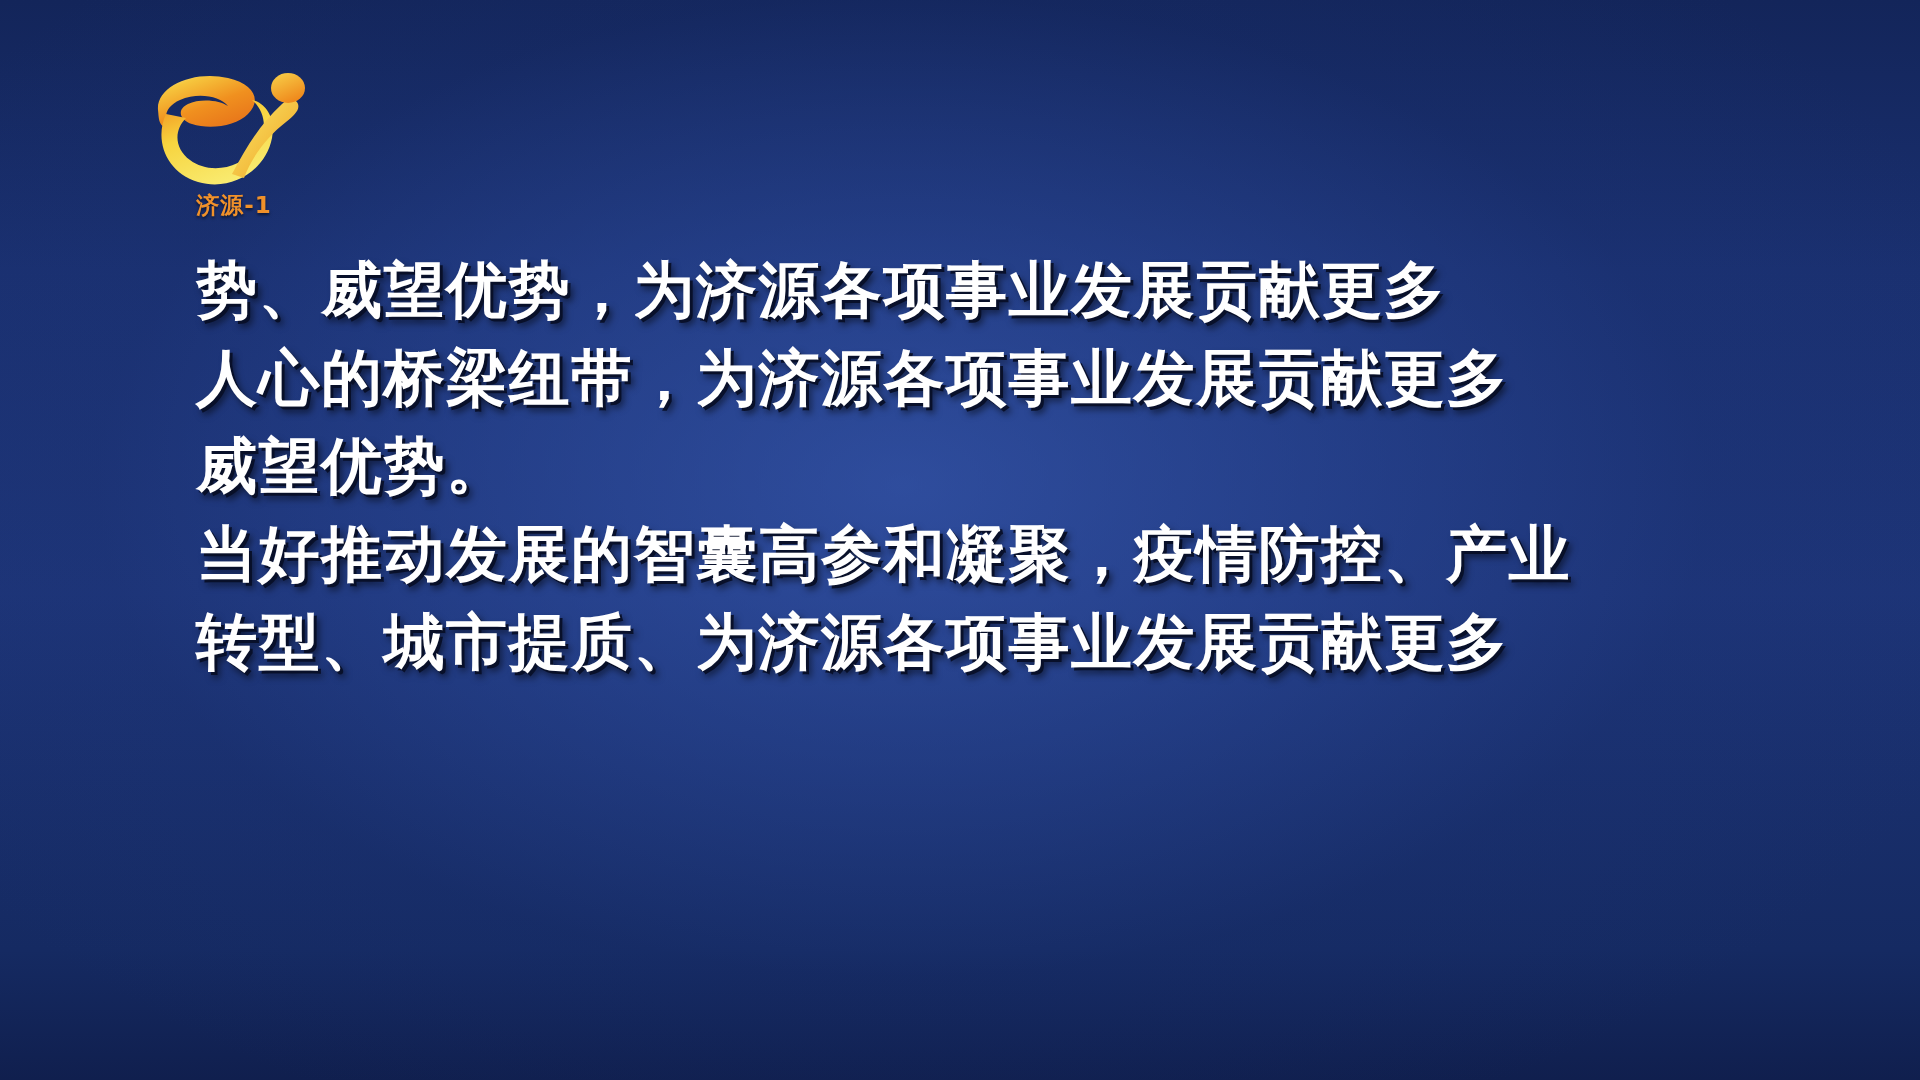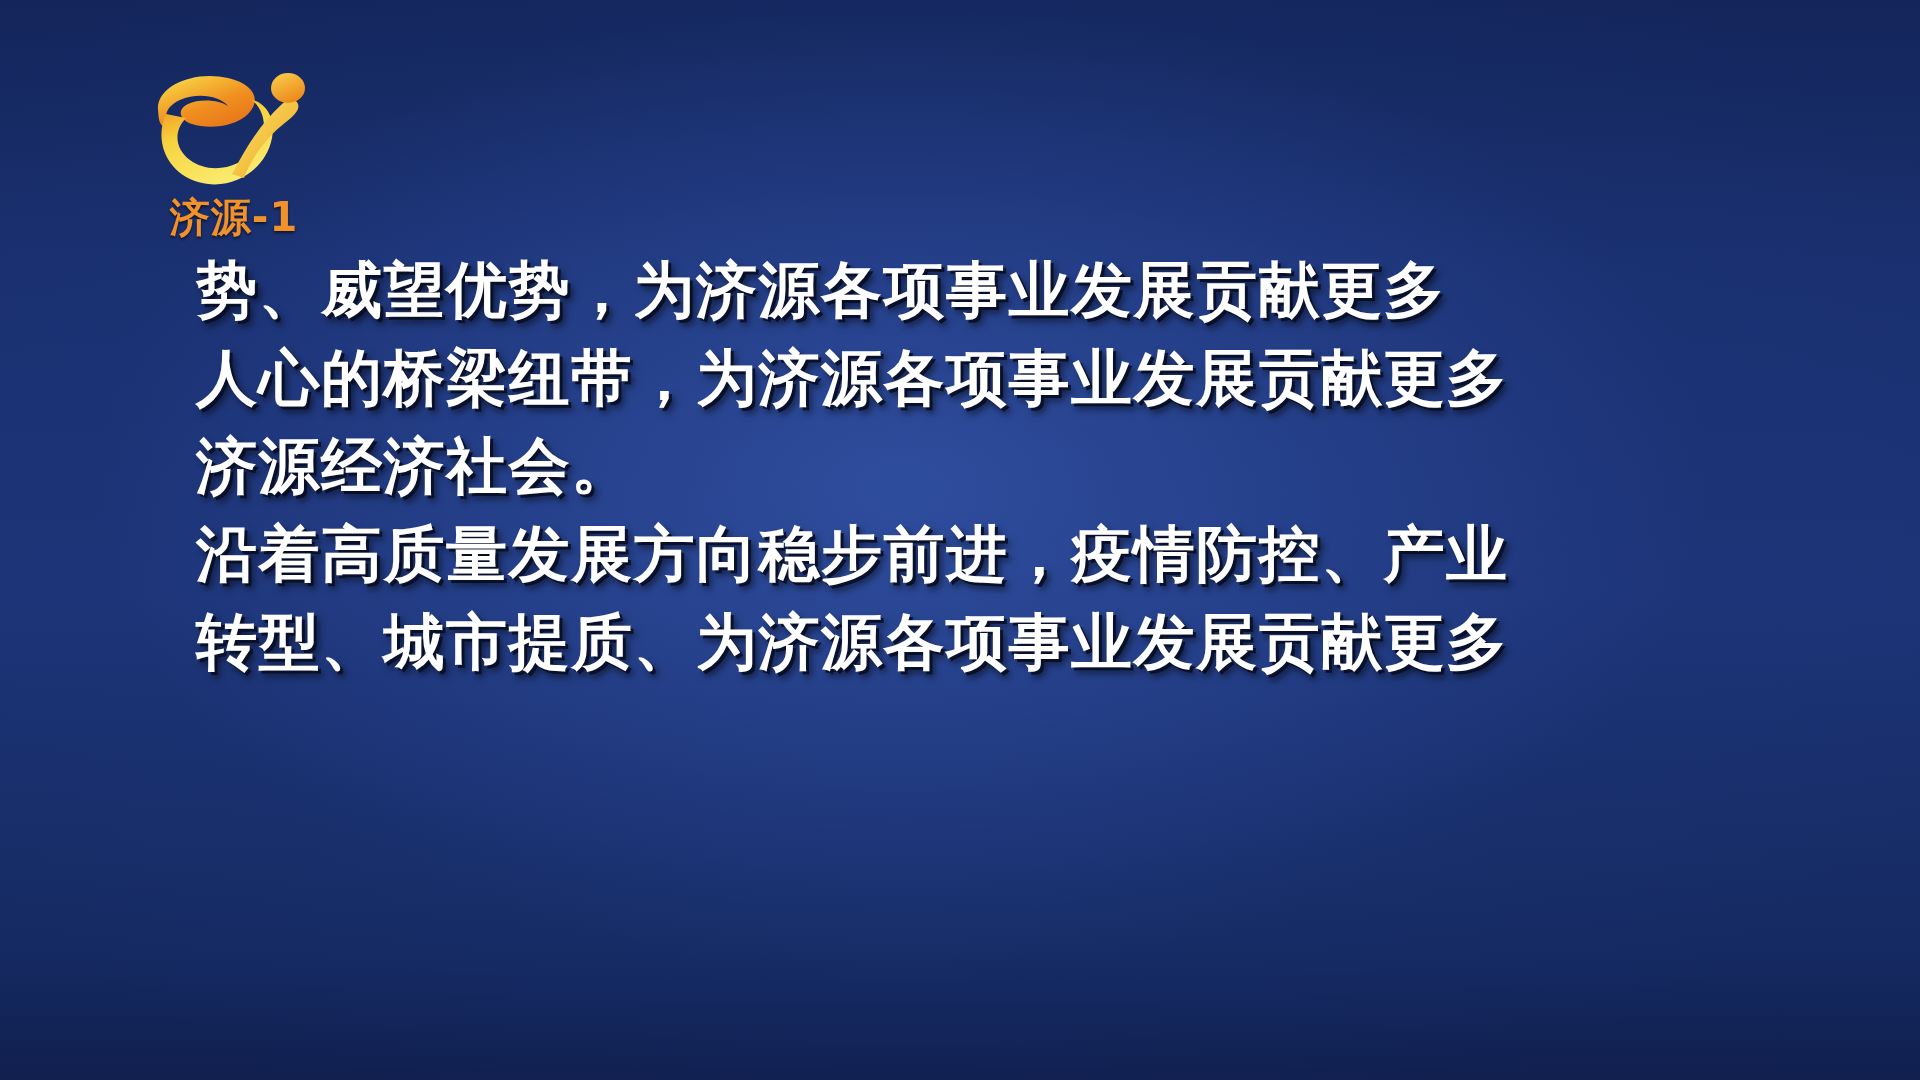--- a/index.html
+++ b/index.html
@@ -89,21 +89,21 @@
     height: 135px;
   }
 
   #logo-text {
     position: absolute;
     left: 8px;
     top: 128px;
     width: 180px;
     text-align: center;
     font-family: "DejaVu Sans", "Liberation Sans", sans-serif;
-    font-size: 40px;
+    font-size: 23px;
     font-weight: bold;
     letter-spacing: 1px;
     color: #f0912a;
     text-shadow: 0 2px 3px rgba(0,0,0,0.55);
     white-space: nowrap;
   }
 
   #headline {
     position: absolute;
     left: 318px;
@@ -195,19 +195,19 @@
           </svg>
         </div>
         <div id="logo-text">济源-1</div>
       </div>
 
     </div>
 
     <div id="body-copy">
       <div class="copy-line">势、威望优势，为济源各项事业发展贡献更多</div>
       <div class="copy-line">人心的桥梁纽带，为济源各项事业发展贡献更多</div>
-      <div class="copy-line">济源经济社会。</div>
-      <div class="copy-line">沿着高质量发展方向稳步前进，疫情防控、产业</div>
+      <div class="copy-line">威望优势。</div>
+      <div class="copy-line">当好推动发展的智囊高参和凝聚，疫情防控、产业</div>
       <div class="copy-line">转型、城市提质、为济源各项事业发展贡献更多</div>
     </div>
 
   </div>
 </div>
 
 </body></html>

